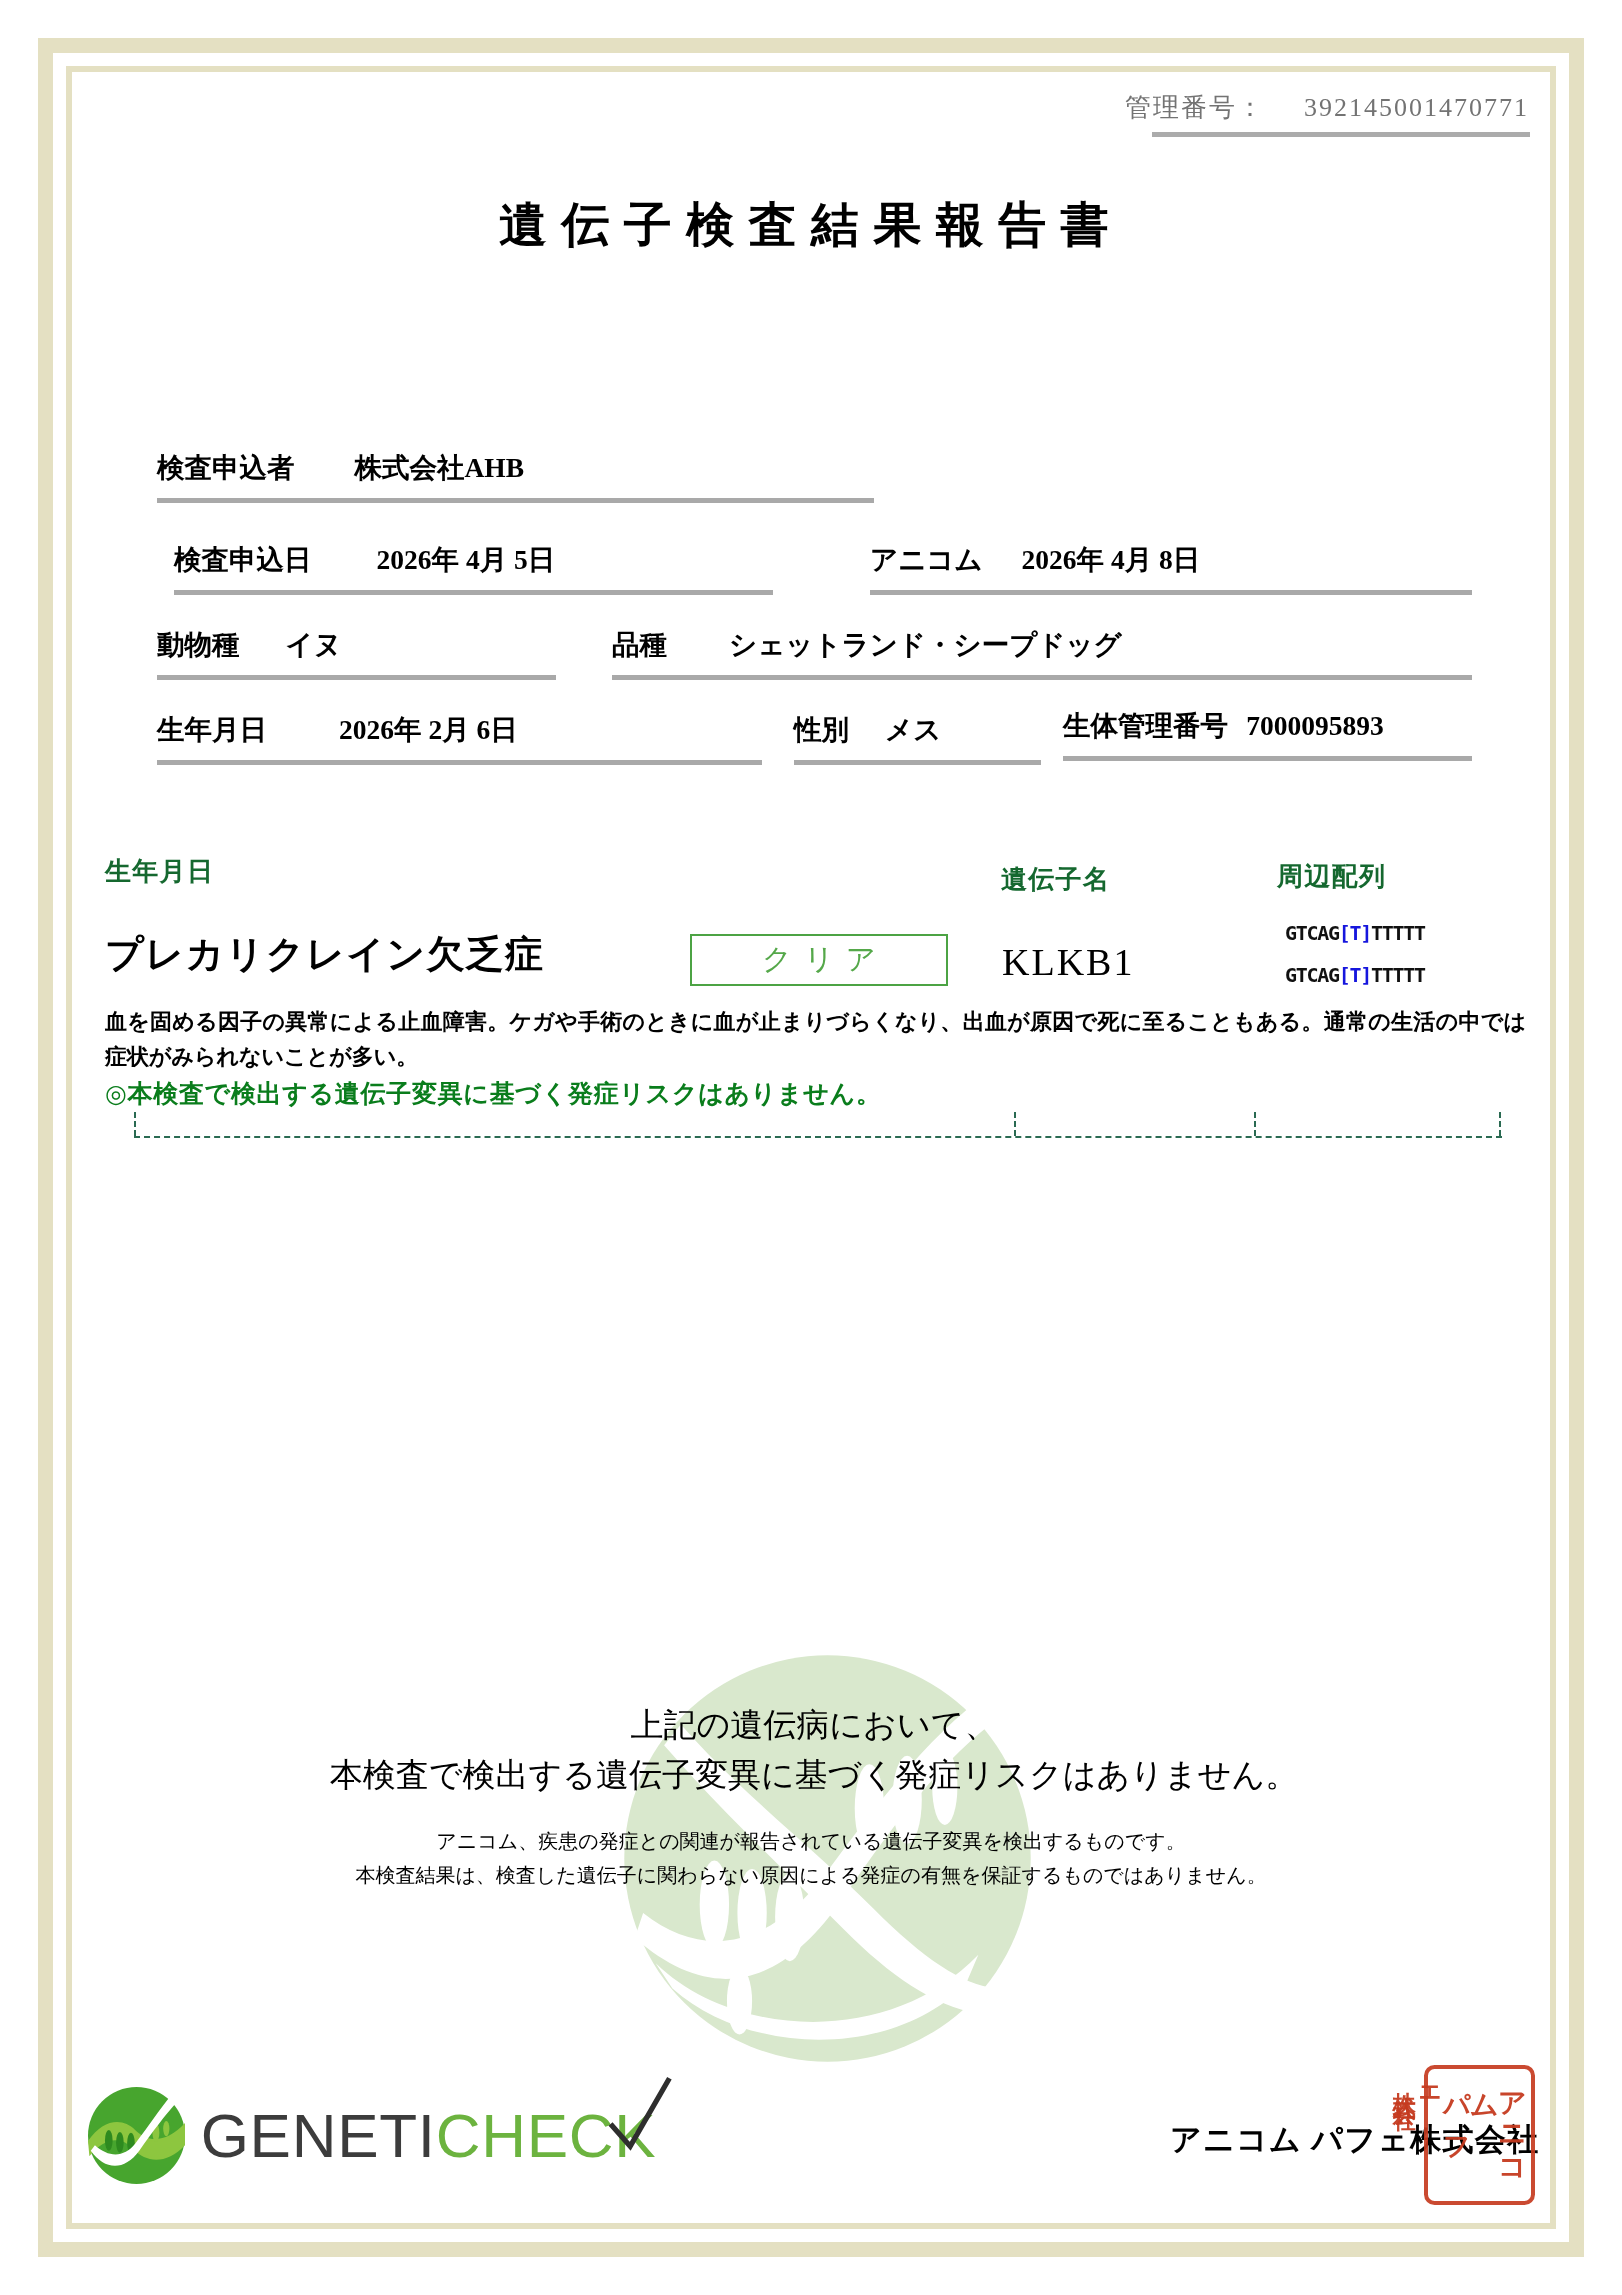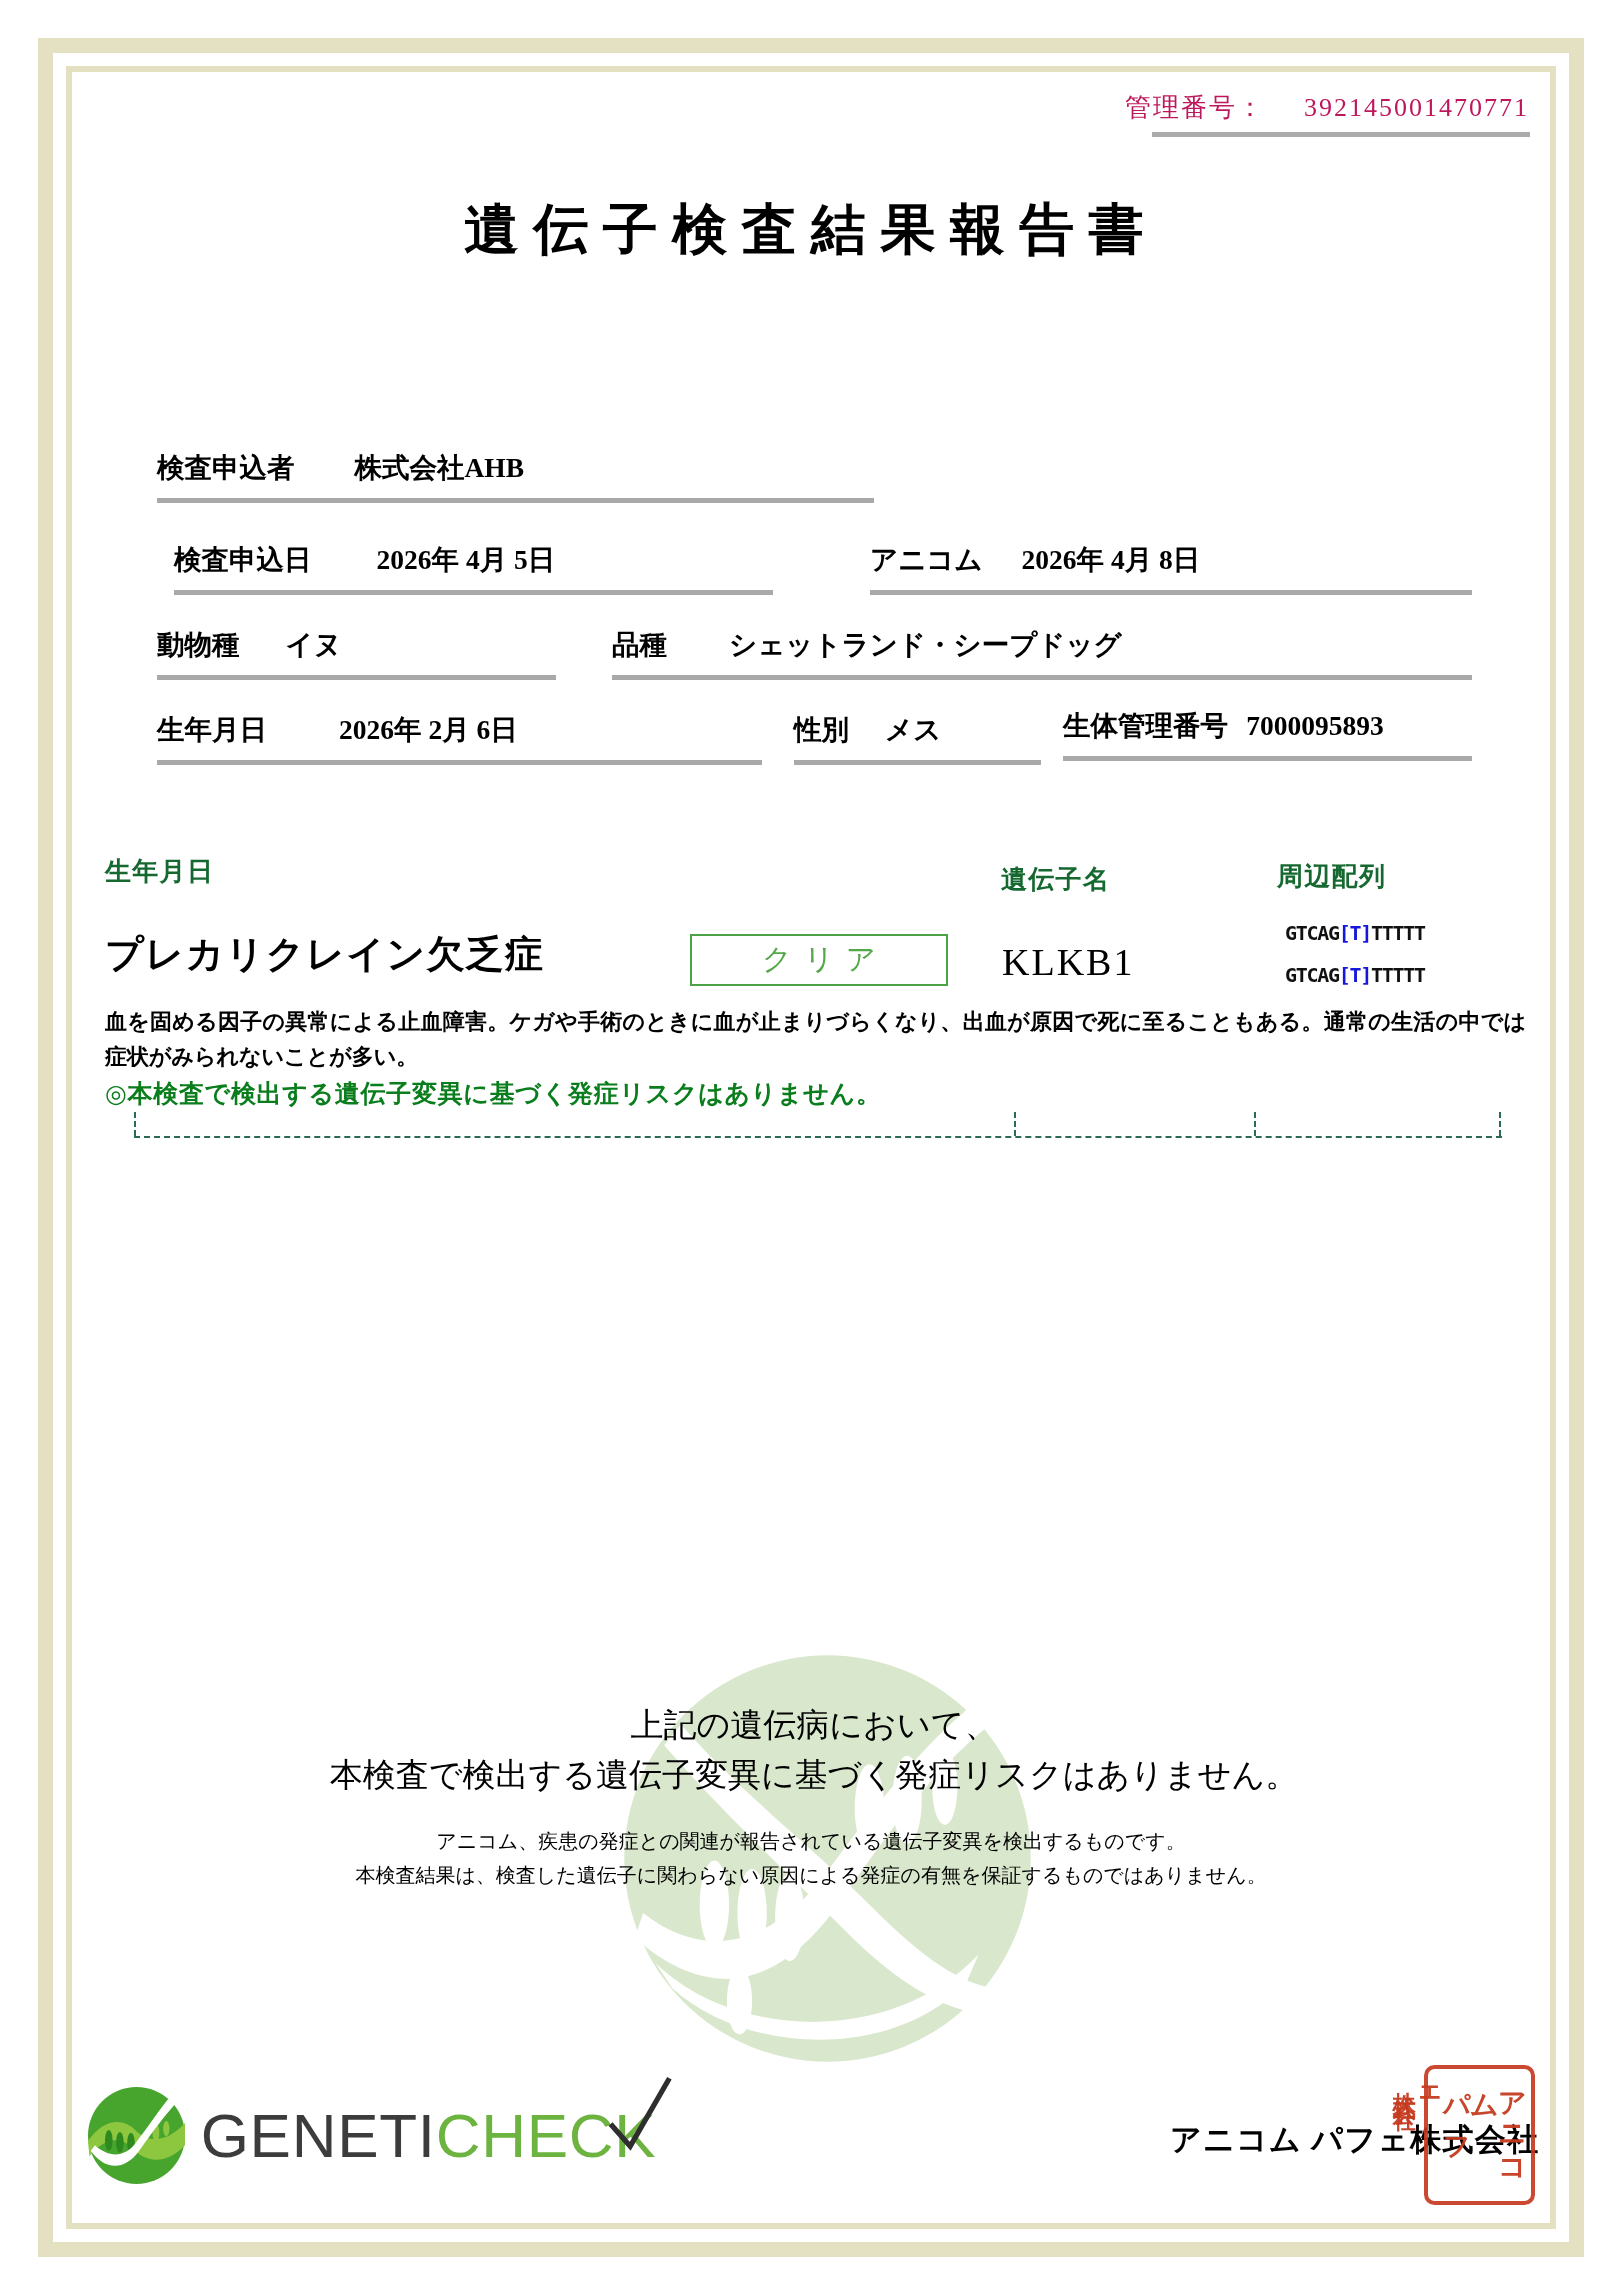--- a/index.html
+++ b/index.html
@@ -5,25 +5,25 @@
   html,body{margin:0;padding:0;background:#fff;}
   .page{position:relative;width:1622px;height:2295px;background:#ffffff;overflow:hidden;
         font-family:"Liberation Serif","DejaVu Serif",serif;}
   .frame-outer{position:absolute;top:38px;left:38px;right:38px;bottom:38px;
                border:15px solid #e4e0c2;pointer-events:none;}
   .frame-inner{position:absolute;top:66px;left:66px;right:66px;bottom:66px;
                border:6.5px solid #e4e0c2;pointer-events:none;}
   .content{position:absolute;inset:0;z-index:1;}
   .watermark{position:absolute;left:618px;top:1649px;z-index:0;}
 
-  .mgmt{position:absolute;top:90px;right:93px;color:#be185d;font-size:26px;letter-spacing:2px;}
+  .mgmt{position:absolute;top:90px;right:93px;color:#737373;font-size:26px;letter-spacing:2px;}
   .mgmt-bar{position:absolute;top:132px;right:92px;width:378px;height:4.6px;background:#ababab;}
 
   .title{position:absolute;top:193px;left:0;width:100%;text-align:center;
-         font-size:55px;font-weight:bold;letter-spacing:14.4px;color:#000;}
+         font-size:48px;font-weight:bold;letter-spacing:14.4px;color:#000;}
 
   .field{position:absolute;}
   .field .line{font-size:27.5px;color:#000;white-space:nowrap;}
   .field .lbl{font-weight:bold;}
   .field .val{font-weight:bold;}
   .field .bar{height:5.2px;background:#a9a9a9;margin-top:11.8px;}
 
   .sec-head{position:absolute;color:#15682f;font-size:26px;font-weight:bold;letter-spacing:1.3px;}
   .disease{position:absolute;left:105px;top:929px;font-size:38px;font-weight:bold;color:#000;letter-spacing:1.3px;}
   .clear-box{position:absolute;left:690px;top:934px;width:254px;height:48px;

